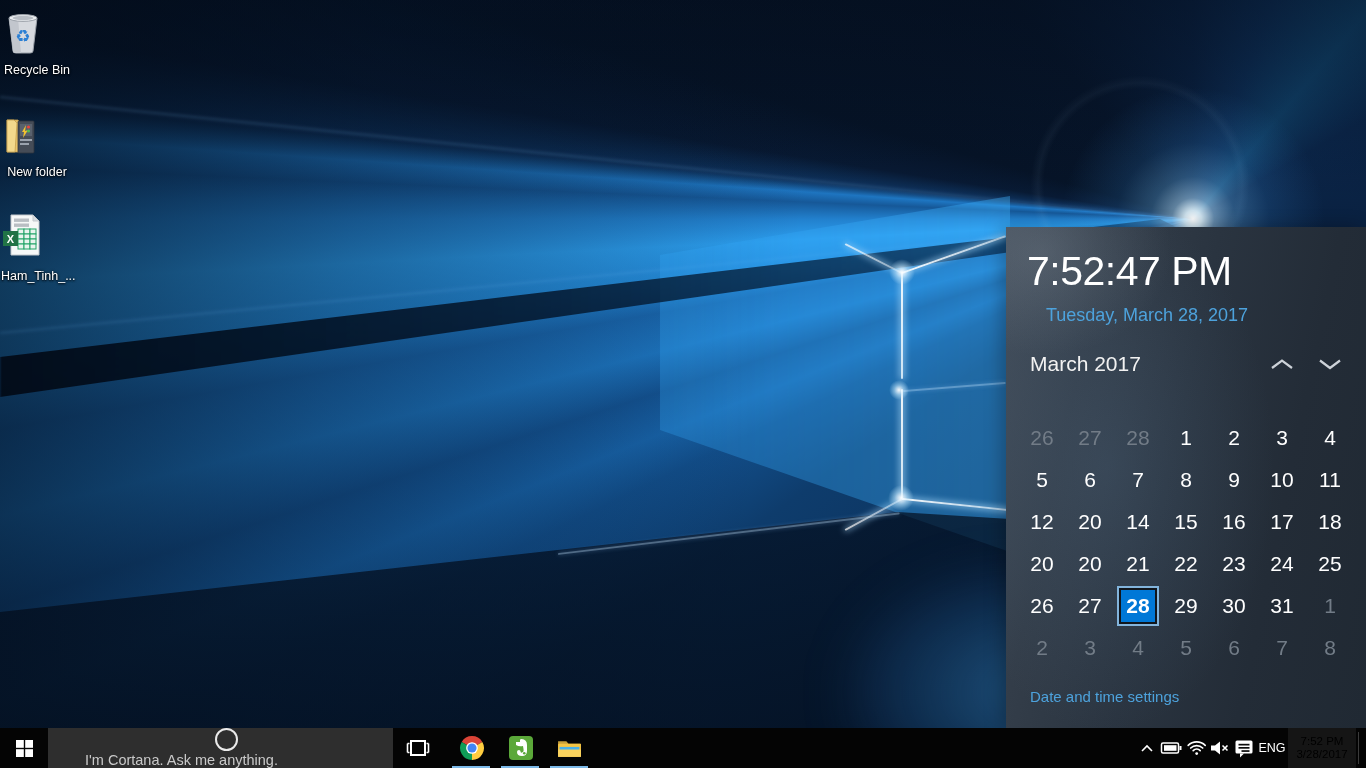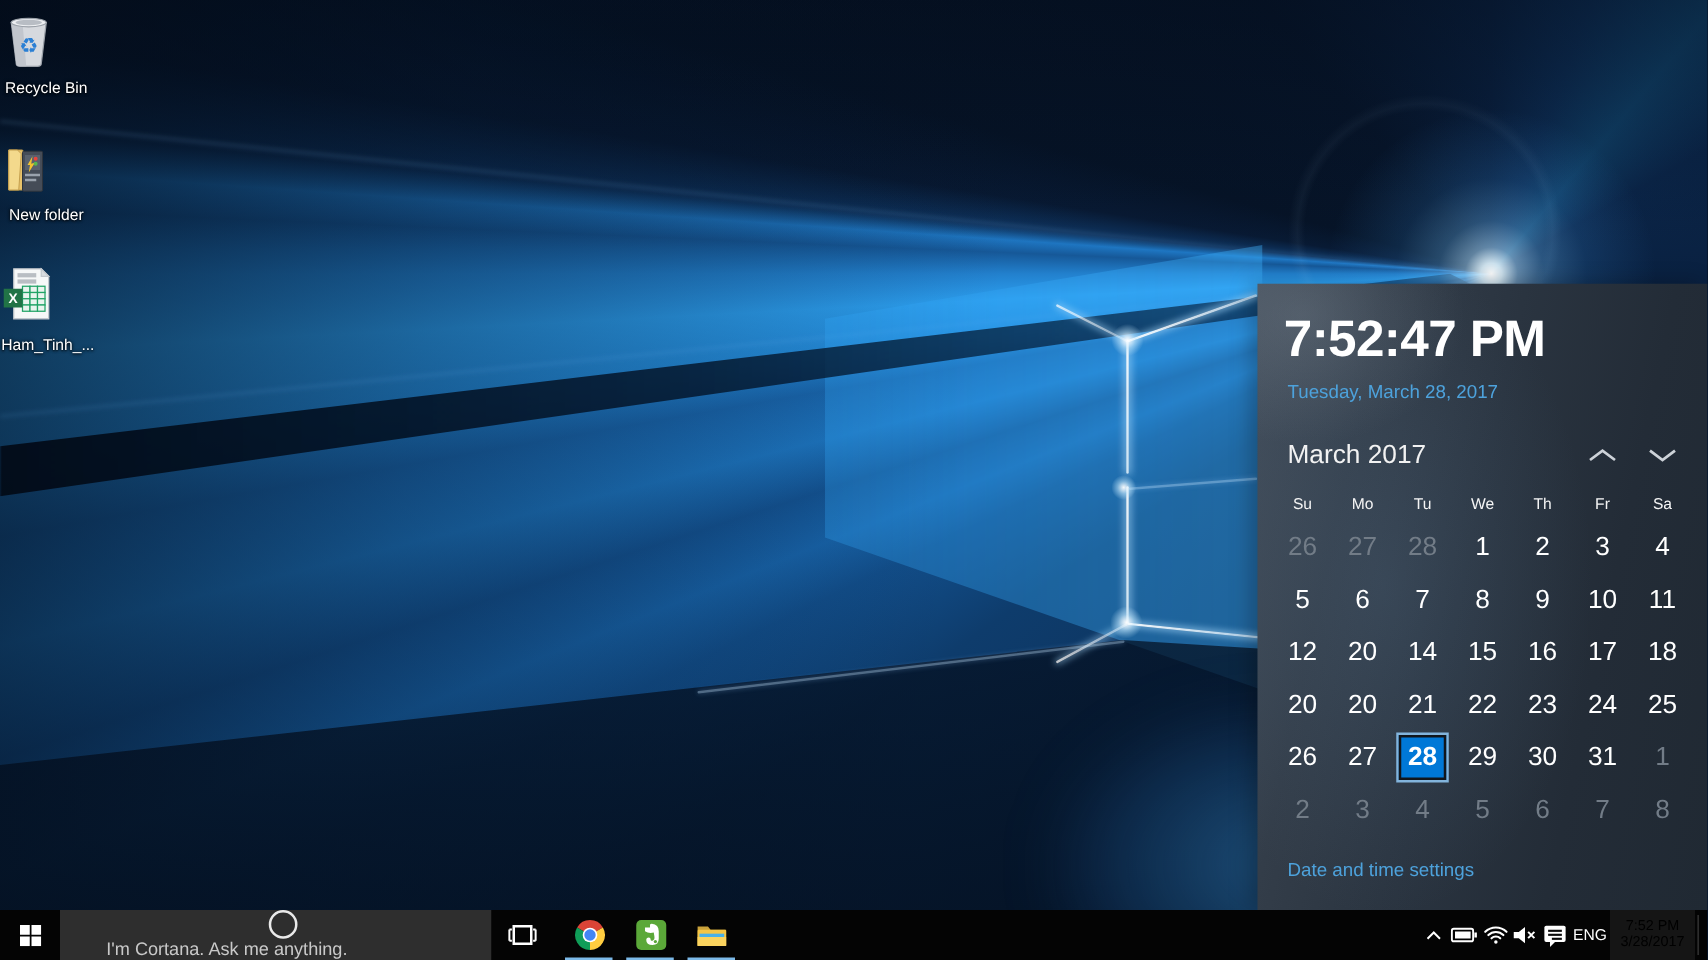--- a/index.html
+++ b/index.html
@@ -55,22 +55,22 @@
   
   .flyout{position:absolute;left:1006px;top:227px;width:360px;height:501px;z-index:20;
     background:
       radial-gradient(ellipse 200px 160px at 10% 5%,rgba(150,162,174,.25),rgba(0,0,0,0) 65%),
       radial-gradient(ellipse 240px 380px at 28% 48%,rgba(96,130,162,.2),rgba(0,0,0,0) 70%),
       linear-gradient(102deg,#434e5b 0%,#333d49 22%,#2a3440 46%,#232c37 72%,#202933 100%);
     box-shadow:-5px 0 16px rgba(0,0,0,.25);
     color:#fff;
   }
   .fly-time{position:absolute;left:21px;top:16px;height:56px;line-height:56px;
-    font-size:41px;font-weight:700;letter-spacing:-.5px;color:#fff;white-space:nowrap;}
-  .fly-date{position:absolute;left:24px;top:78px;font-size:15px;}
+    font-size:41px;font-weight:400;letter-spacing:-.5px;color:#fff;white-space:nowrap;}
+  .fly-date{position:absolute;left:40px;top:78px;font-size:18px;}
   .fly-month-row{position:absolute;left:0;top:124px;width:100%;height:26px;}
   .fly-month{position:absolute;left:24px;top:0;font-size:21px;line-height:26px;color:#f2f2f2;}
   .nav-btn{position:absolute;top:0;width:34px;height:26px;display:flex;align-items:center;justify-content:center;cursor:pointer;}
   .nav-btn.prev{left:259px;} .nav-btn.next{left:307px;}
   .cal-hdr-row{position:absolute;left:12px;top:166px;width:336px;height:20px;display:flex;}
   .cal-hdr{width:48px;text-align:center;font-size:12.5px;line-height:20px;color:#f5f5f5;}
   .cal-grid{position:absolute;left:12px;top:190px;width:336px;height:252px;display:flex;flex-wrap:wrap;}
   .cal-cell{width:48px;height:42px;display:flex;align-items:center;justify-content:center;
     font-size:21px;color:#fff;cursor:pointer;}
   .cal-cell.out{color:#727c87;}
@@ -203,29 +203,20 @@
       </span>
     </span>
     <span class="nav-btn next">
       <span>
         <svg width="24" height="12" viewBox="0 0 24 12">
             <polyline points="2,2.5 12,10 22,2.5" fill="none" stroke="#cdd2d8" stroke-width="2.2"></polyline>
           </svg>
       </span>
     </span>
   </div>
-  <div class="cal-hdr-row">
-      <div class="cal-hdr">Su</div>
-      <div class="cal-hdr">Mo</div>
-      <div class="cal-hdr">Tu</div>
-      <div class="cal-hdr">We</div>
-      <div class="cal-hdr">Th</div>
-      <div class="cal-hdr">Fr</div>
-      <div class="cal-hdr">Sa</div>
-    </div>
   <div class="cal-grid">
       <div class="cal-cell out">
         <span>26</span>
       </div>
       <div class="cal-cell out">
         <span>27</span>
       </div>
       <div class="cal-cell out">
         <span>28</span>
       </div>

